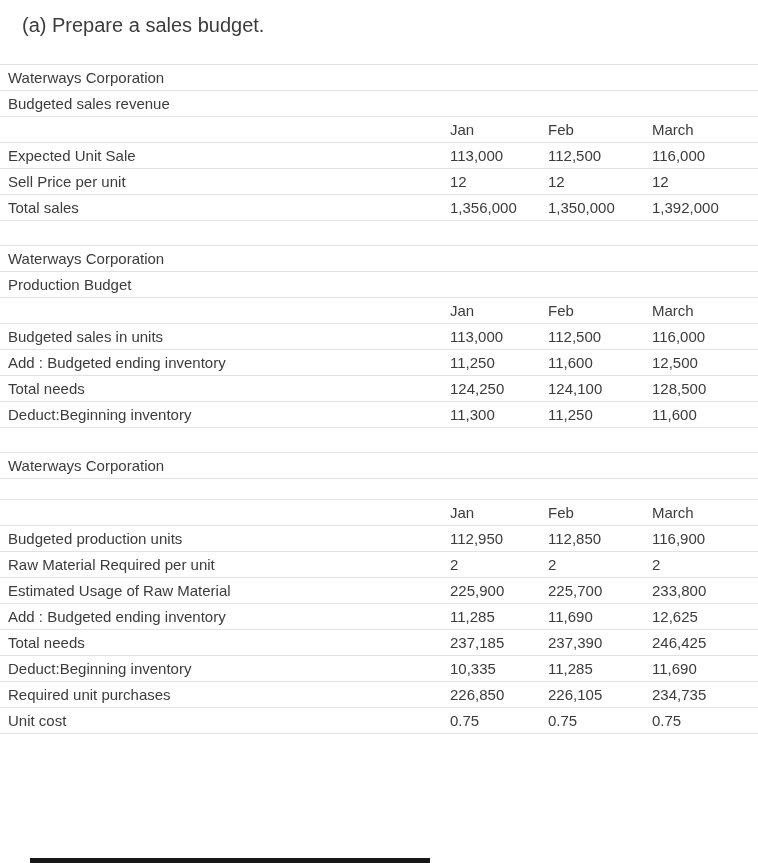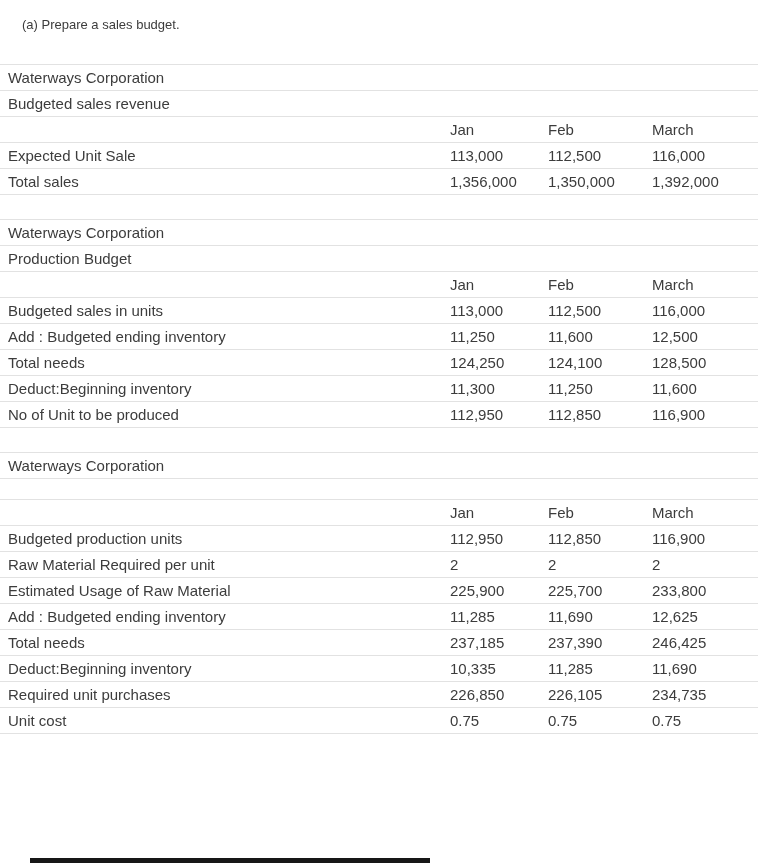--- a/index.html
+++ b/index.html
@@ -16,21 +16,21 @@
     overflow: hidden;
   }
   .page {
     padding-top: 16px;
   }
   .section {
     margin-bottom: 24px;
   }
   .prompt {
     margin: 0 0 30px 22px;
-    font-size: 13px;
+    font-size: 20px;
     line-height: 18px;
   }
   table.budget-table {
     width: 758px;
     border-collapse: collapse;
     table-layout: fixed;
     border-top: 1px solid #e2e2e2;
     border-radius: 31px;
   }
   table.budget-table td {
@@ -86,20 +86,26 @@
         <td>Feb</td>
         <td>March</td>
       </tr>
       <tr>
         <td>Expected Unit Sale</td>
         <td>113,000</td>
         <td>112,500</td>
         <td>116,000</td>
       </tr>
       <tr>
+        <td>Sell Price per unit</td>
+        <td>12</td>
+        <td>12</td>
+        <td>12</td>
+      </tr>
+      <tr>
         <td>Total sales</td>
         <td>1,356,000</td>
         <td>1,350,000</td>
         <td>1,392,000</td>
       </tr>
     </tbody>
       </table>
   </div>
 
   <div class="section">
@@ -140,26 +146,20 @@
         <td>124,250</td>
         <td>124,100</td>
         <td>128,500</td>
       </tr>
       <tr>
         <td>Deduct:Beginning inventory</td>
         <td>11,300</td>
         <td>11,250</td>
         <td>11,600</td>
       </tr>
-      <tr>
-        <td>No of Unit to be produced</td>
-        <td>112,950</td>
-        <td>112,850</td>
-        <td>116,900</td>
-      </tr>
     </tbody>
       </table>
   </div>
 
   <div class="section">
     <table class="budget-table">
       <colgroup>
           <col style="width:442px">
           <col style="width:98px">
           <col style="width:104px">

